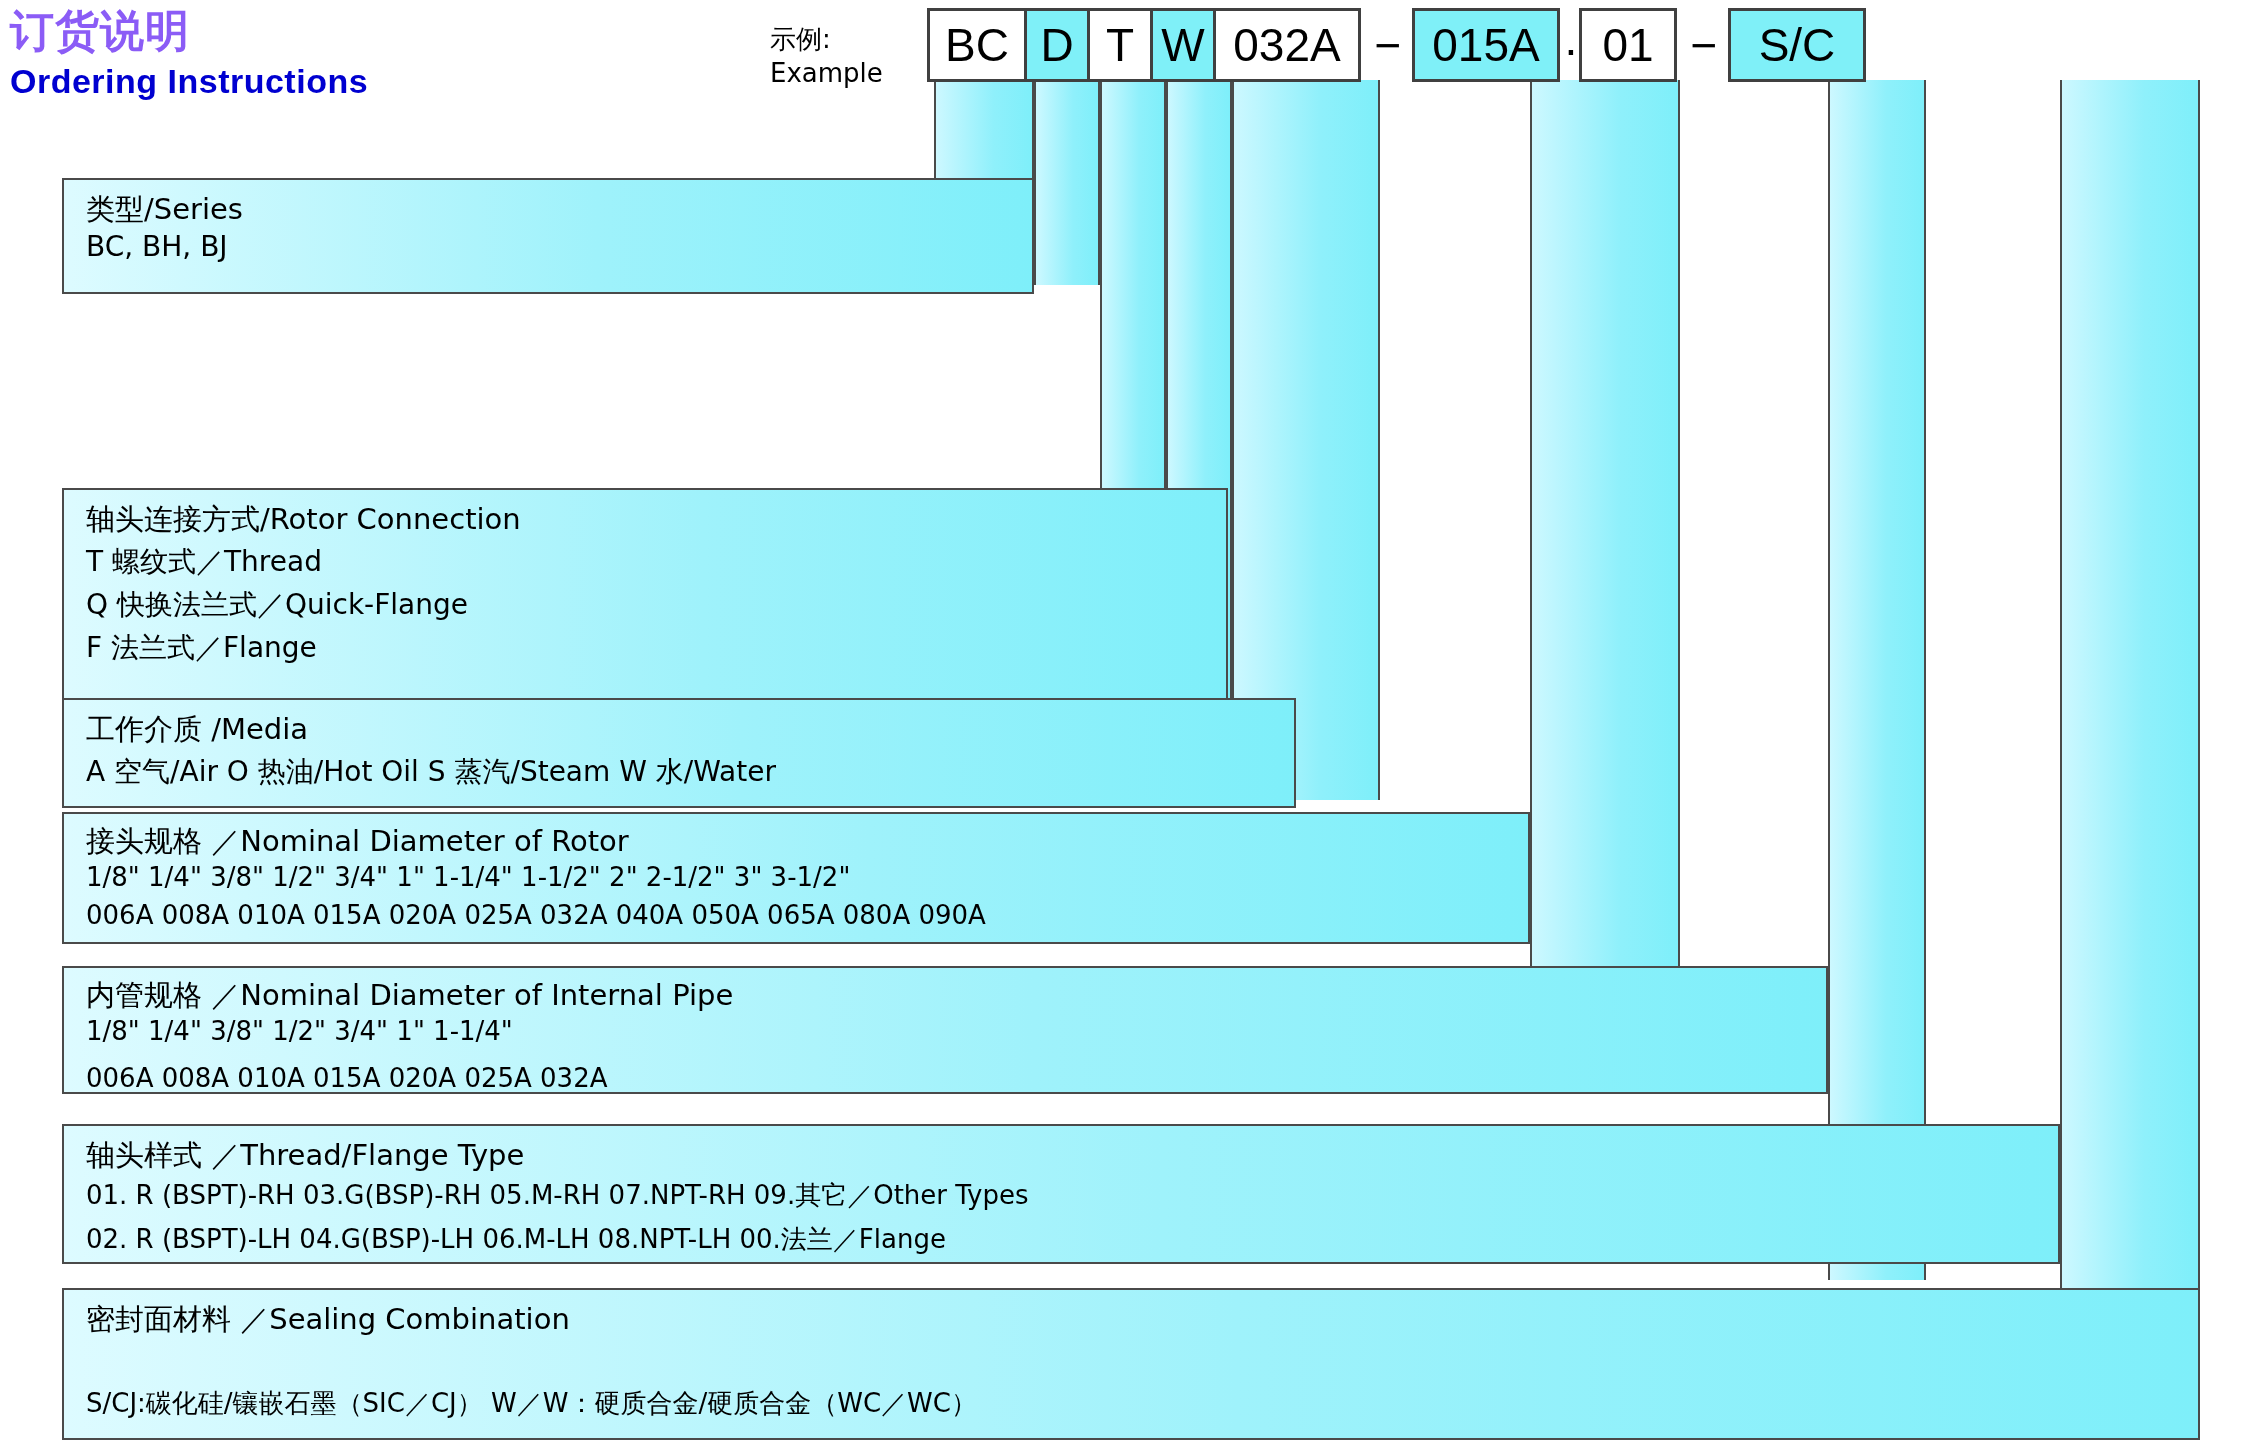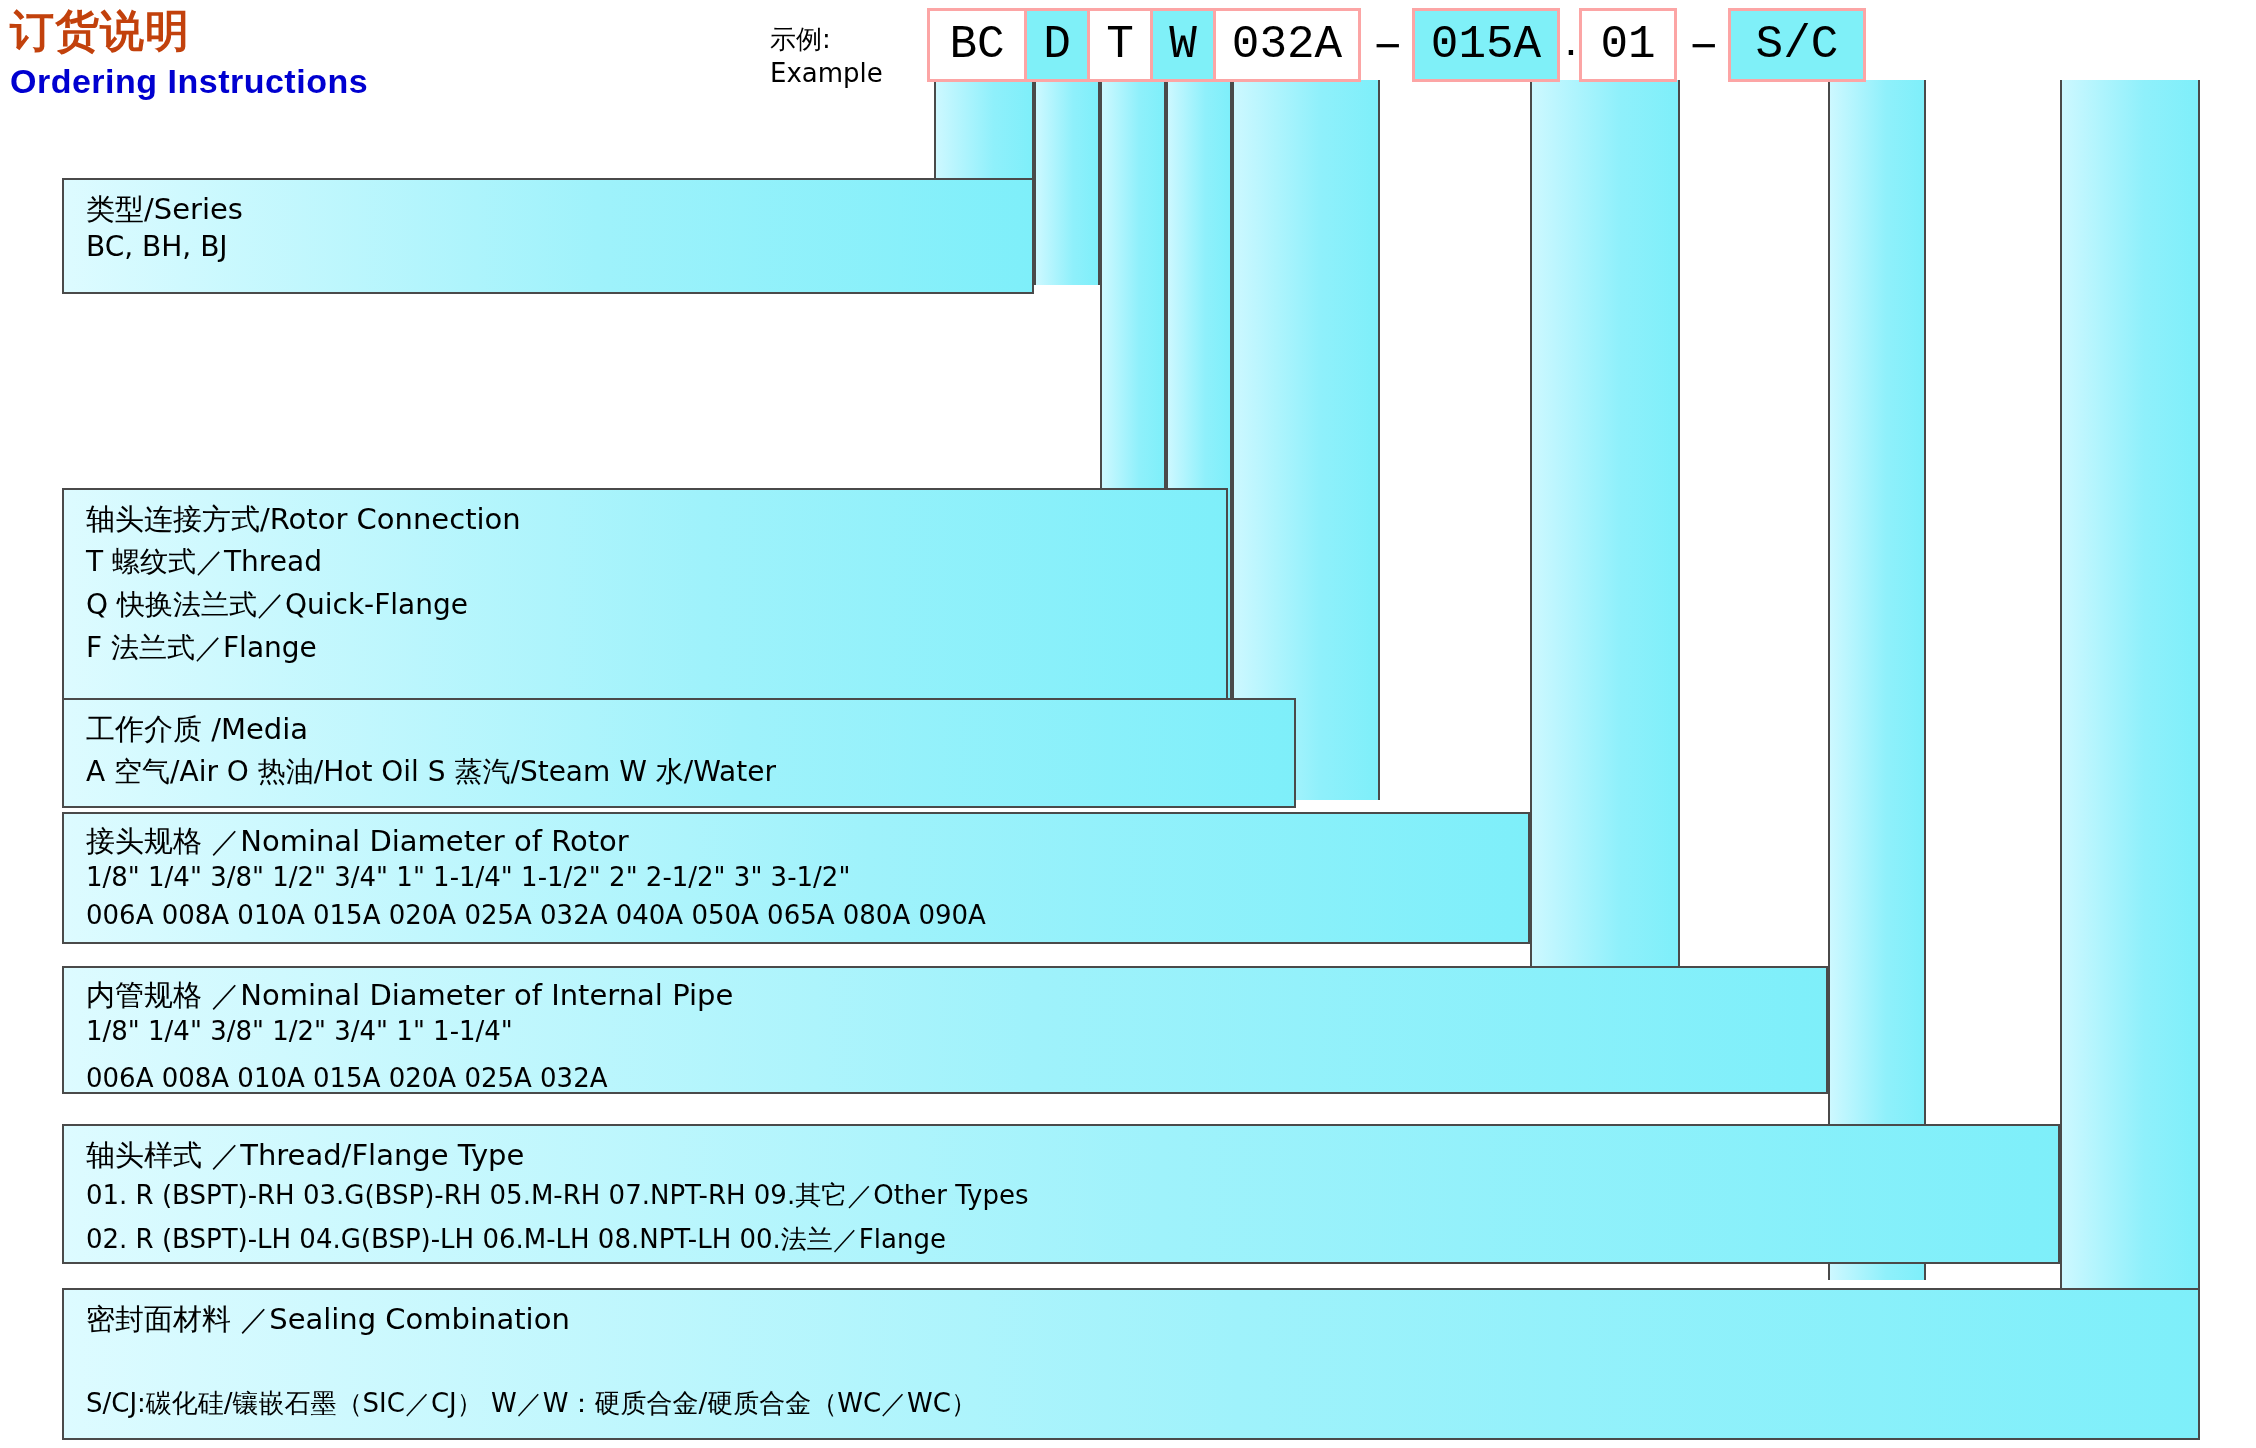--- a/index.html
+++ b/index.html
@@ -9,21 +9,21 @@
     font-family:"Liberation Sans","DejaVu Sans",sans-serif;
     color:#000;
     position:relative;
     overflow:hidden;
   }
   .root{position:relative;width:2256px;height:1448px;}
 
   
   #title-zh{
     position:absolute;left:10px;top:2px;
-    font-size:44px;font-weight:bold;color:#c2410c;
+    font-size:44px;font-weight:bold;color:#8b5cf6;
     letter-spacing:1px;
     font-family:"DejaVu Sans","Liberation Sans",sans-serif;
   }
   #title-en{
     position:absolute;left:10px;top:62px;
     font-size:34px;font-weight:bold;color:#0000d0;
     letter-spacing:0.5px;
   }
 
   
@@ -32,25 +32,25 @@
     font-size:26px;line-height:34px;color:#000;
     font-family:"DejaVu Sans","Liberation Sans",sans-serif;
   }
 
   
   #code-row{
     position:absolute;left:930px;top:8px;height:74px;
     display:flex;align-items:stretch;
   }
   .code-cell{
-    border:3px solid #fca5a5;
+    border:3px solid #404040;
     margin-left:-3px;
     display:flex;align-items:center;justify-content:center;
     font-size:46px;
-    font-family:Liberation Mono, monospace;
+    font-family:Liberation Sans, sans-serif;
     background:#ffffff;
     box-sizing:border-box;
   }
   .code-cell.hl{background:#7ff0f8;}
   .code-sep{
     border:none;background:transparent;
     display:flex;align-items:center;justify-content:center;
     font-size:46px;width:54px;
   }
   .code-dot{

